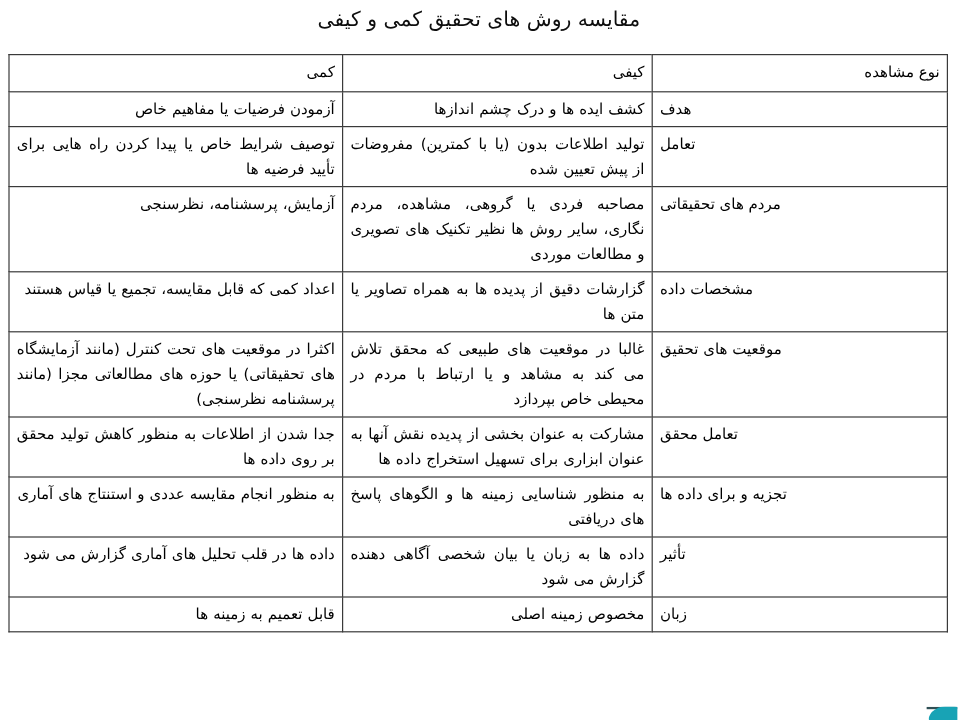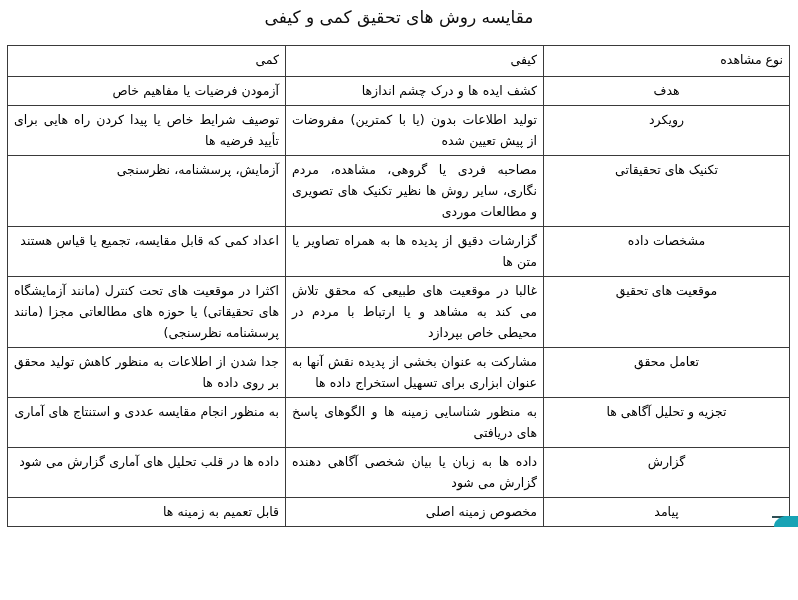--- a/index.html
+++ b/index.html
@@ -12,21 +12,21 @@
     overflow: hidden;
     background: #ffffff;
   }
   body {
     font-family: "DejaVu Sans", "Liberation Sans", sans-serif;
     color: #000000;
   }
   .page {
     position: relative;
     width: 798px;
-    height: 527px;
+    height: 600px;
     background: #ffffff;
   }
 
   
   .doc-title {
     position: absolute;
     top: 4px;
     left: 0;
     width: 798px;
     text-align: center;
@@ -63,21 +63,21 @@
     font-size: 12.5px;
     line-height: 21px;
     font-weight: 400;
   }
   table.cmp th {
     font-weight: 400;
     height: 31px;
   }
   
   .cell-type {
-    text-align: center;
+    text-align: left;
     padding-right: 8px;
     direction: rtl;
   }
   
   .cell-qual, .cell-quan {
     text-align: justify;
     text-align-last: right;
     direction: rtl;
     word-spacing: 0.02em;
   }
@@ -144,56 +144,56 @@
           <th class="hdr-quan">کمی</th>
         </tr>
       </thead>
       <tbody id="table-body">
           <tr>
             <td class="cell-type">هدف</td>
             <td class="cell-qual short">کشف ایده ها و درک چشم اندازها</td>
             <td class="cell-quan short">آزمودن فرضیات یا مفاهیم خاص</td>
           </tr>
           <tr>
-            <td class="cell-type">رویکرد</td>
+            <td class="cell-type">تعامل</td>
             <td class="cell-qual">تولید اطلاعات بدون (یا با کمترین) مفروضات از پیش تعیین شده</td>
             <td class="cell-quan">توصیف شرایط خاص یا پیدا کردن راه هایی برای تأیید فرضیه ها</td>
           </tr>
           <tr>
-            <td class="cell-type">تکنیک های تحقیقاتی</td>
+            <td class="cell-type">مردم های تحقیقاتی</td>
             <td class="cell-qual">مصاحبه فردی یا گروهی، مشاهده، مردم نگاری، سایر روش ها نظیر تکنیک های تصویری و مطالعات موردی</td>
             <td class="cell-quan short">آزمایش، پرسشنامه، نظرسنجی</td>
           </tr>
           <tr>
             <td class="cell-type">مشخصات داده</td>
             <td class="cell-qual">گزارشات دقیق از پدیده ها به همراه تصاویر یا متن ها</td>
             <td class="cell-quan">اعداد کمی که قابل مقایسه، تجمیع یا قیاس هستند</td>
           </tr>
           <tr>
             <td class="cell-type">موقعیت های تحقیق</td>
             <td class="cell-qual">غالبا در موقعیت های طبیعی که محقق تلاش می کند به مشاهد و یا ارتباط با مردم در محیطی خاص بپردازد</td>
             <td class="cell-quan">اکثرا در موقعیت های تحت کنترل (مانند آزمایشگاه های تحقیقاتی) یا حوزه های مطالعاتی مجزا (مانند پرسشنامه نظرسنجی)</td>
           </tr>
           <tr>
             <td class="cell-type">تعامل محقق</td>
             <td class="cell-qual">مشارکت به عنوان بخشی از پدیده نقش آنها به عنوان ابزاری برای تسهیل استخراج داده ها</td>
             <td class="cell-quan">جدا شدن از اطلاعات به منظور کاهش تولید محقق بر روی داده ها</td>
           </tr>
           <tr>
-            <td class="cell-type">تجزیه و تحلیل آگاهی ها</td>
+            <td class="cell-type">تجزیه و برای داده ها</td>
             <td class="cell-qual">به منظور شناسایی زمینه ها و الگوهای پاسخ های دریافتی</td>
             <td class="cell-quan">به منظور انجام مقایسه عددی و استنتاج های آماری</td>
           </tr>
           <tr>
-            <td class="cell-type">گزارش</td>
+            <td class="cell-type">تأثیر</td>
             <td class="cell-qual">داده ها به زبان یا بیان شخصی آگاهی دهنده گزارش می شود</td>
             <td class="cell-quan">داده ها در قلب تحلیل های آماری گزارش می شود</td>
           </tr>
           <tr>
-            <td class="cell-type">پیامد</td>
+            <td class="cell-type">زبان</td>
             <td class="cell-qual short">مخصوص زمینه اصلی</td>
             <td class="cell-quan short">قابل تعمیم به زمینه ها</td>
           </tr>
         </tbody>
     </table>
   </div>
 
   <div class="corner-deco">
     <div class="rule"></div>
     <div class="blob"></div>

